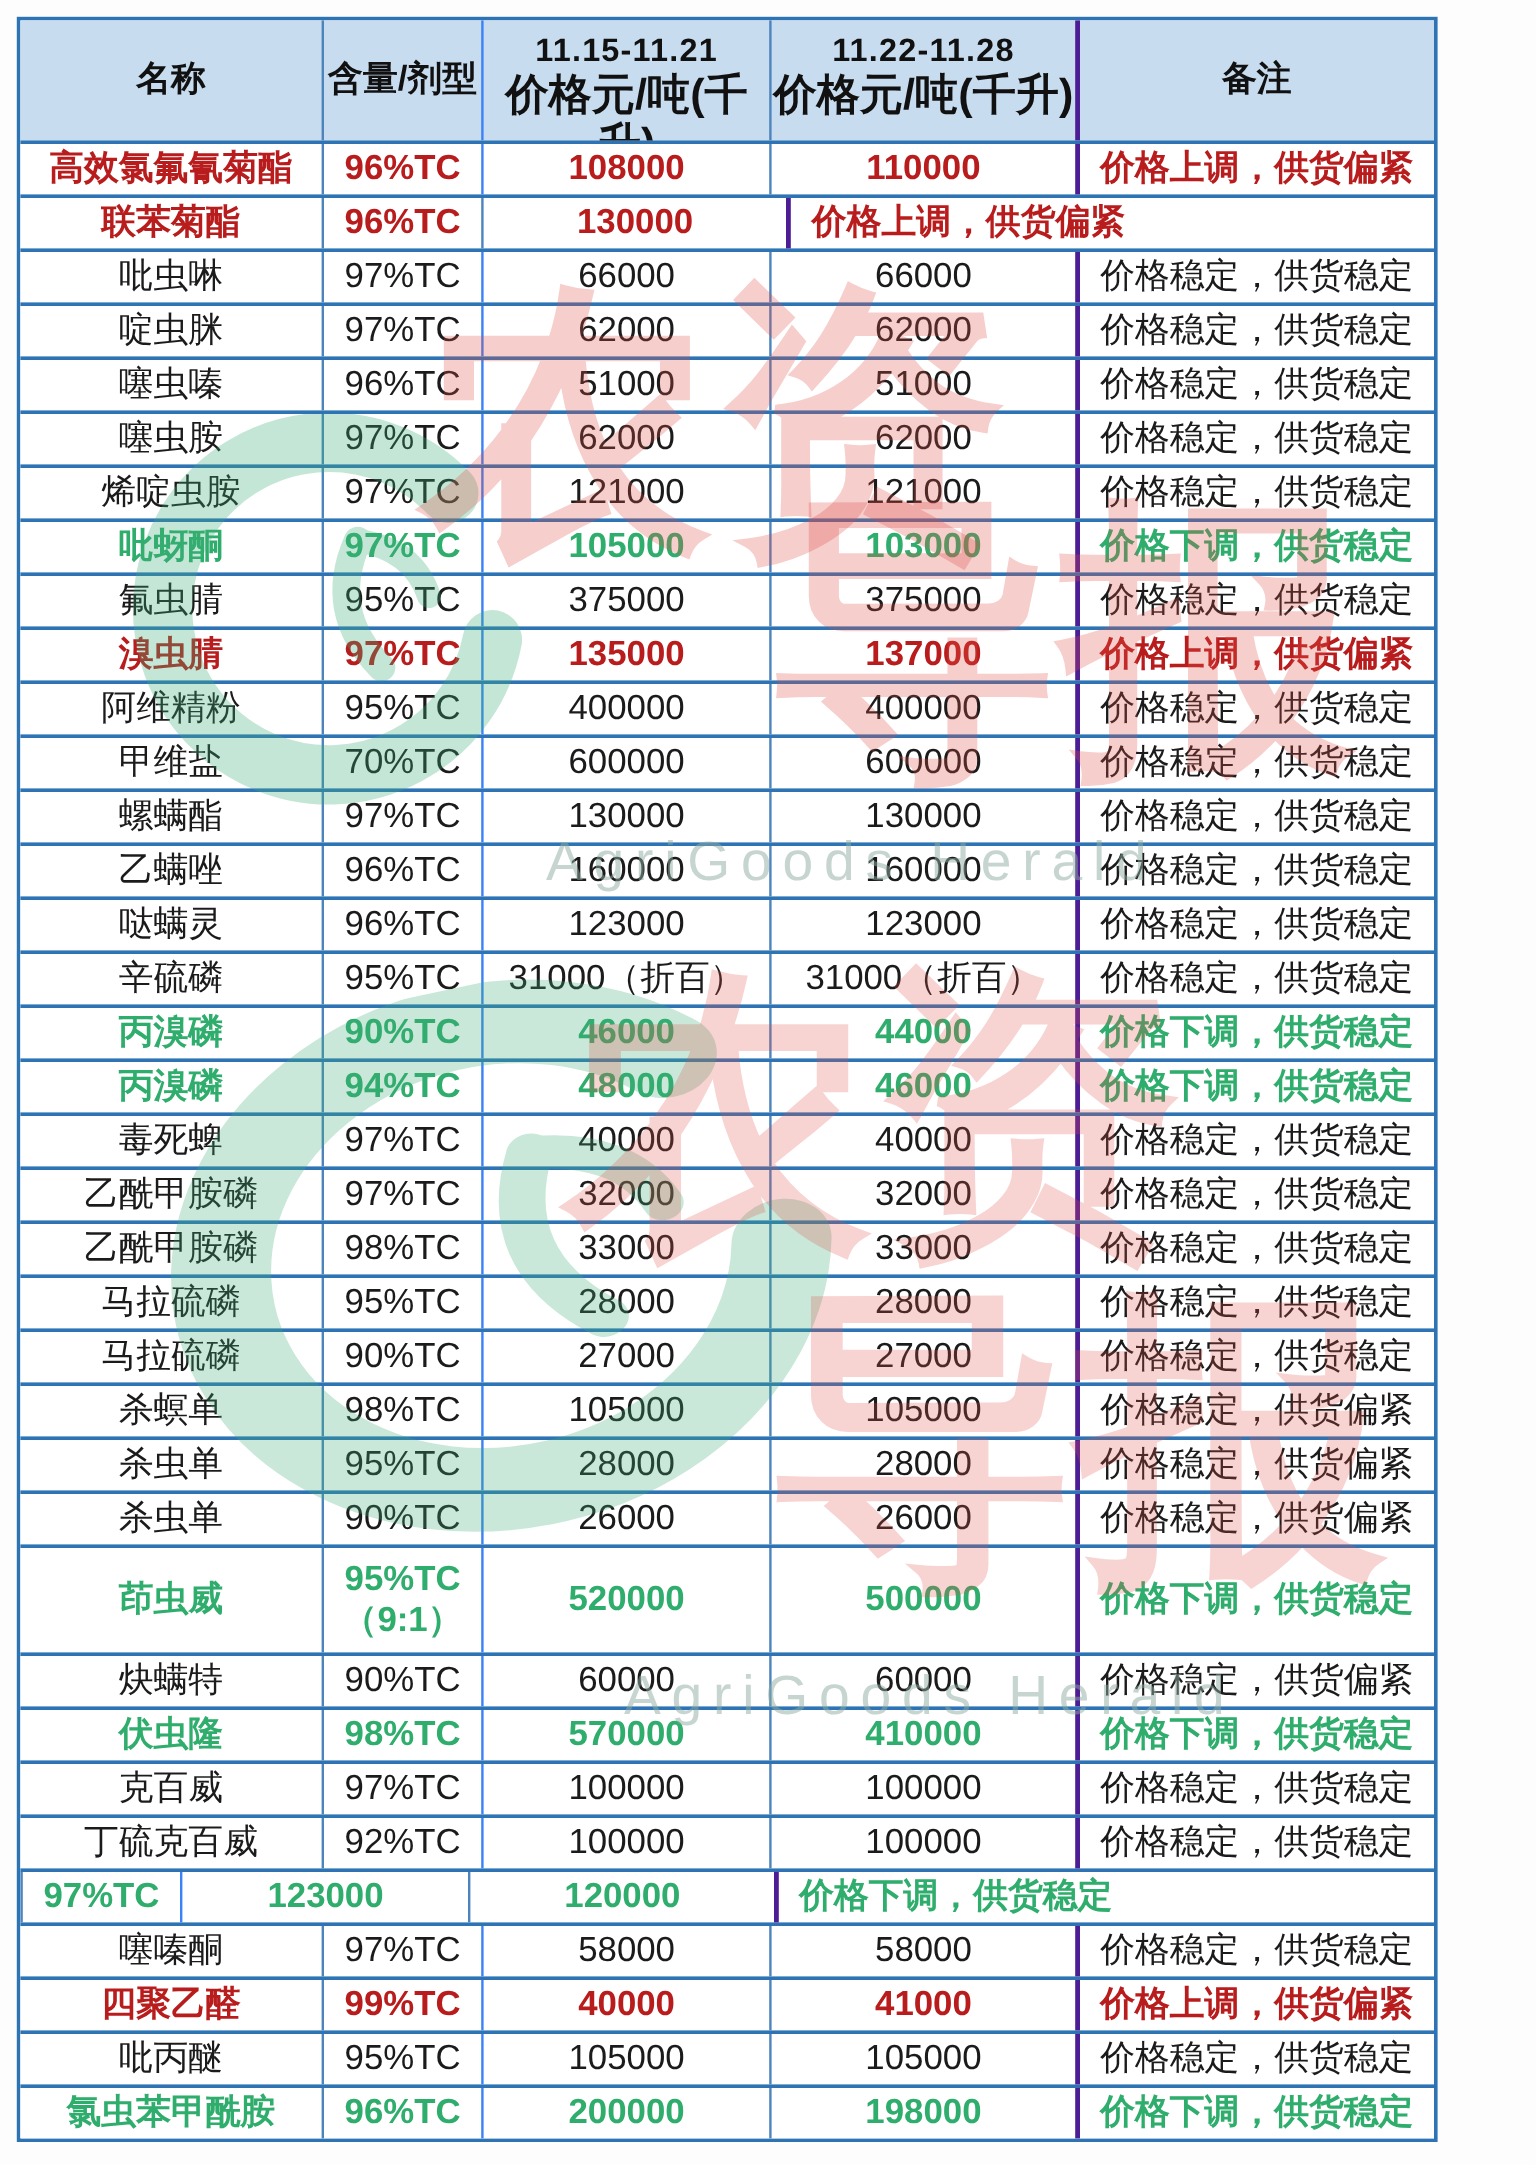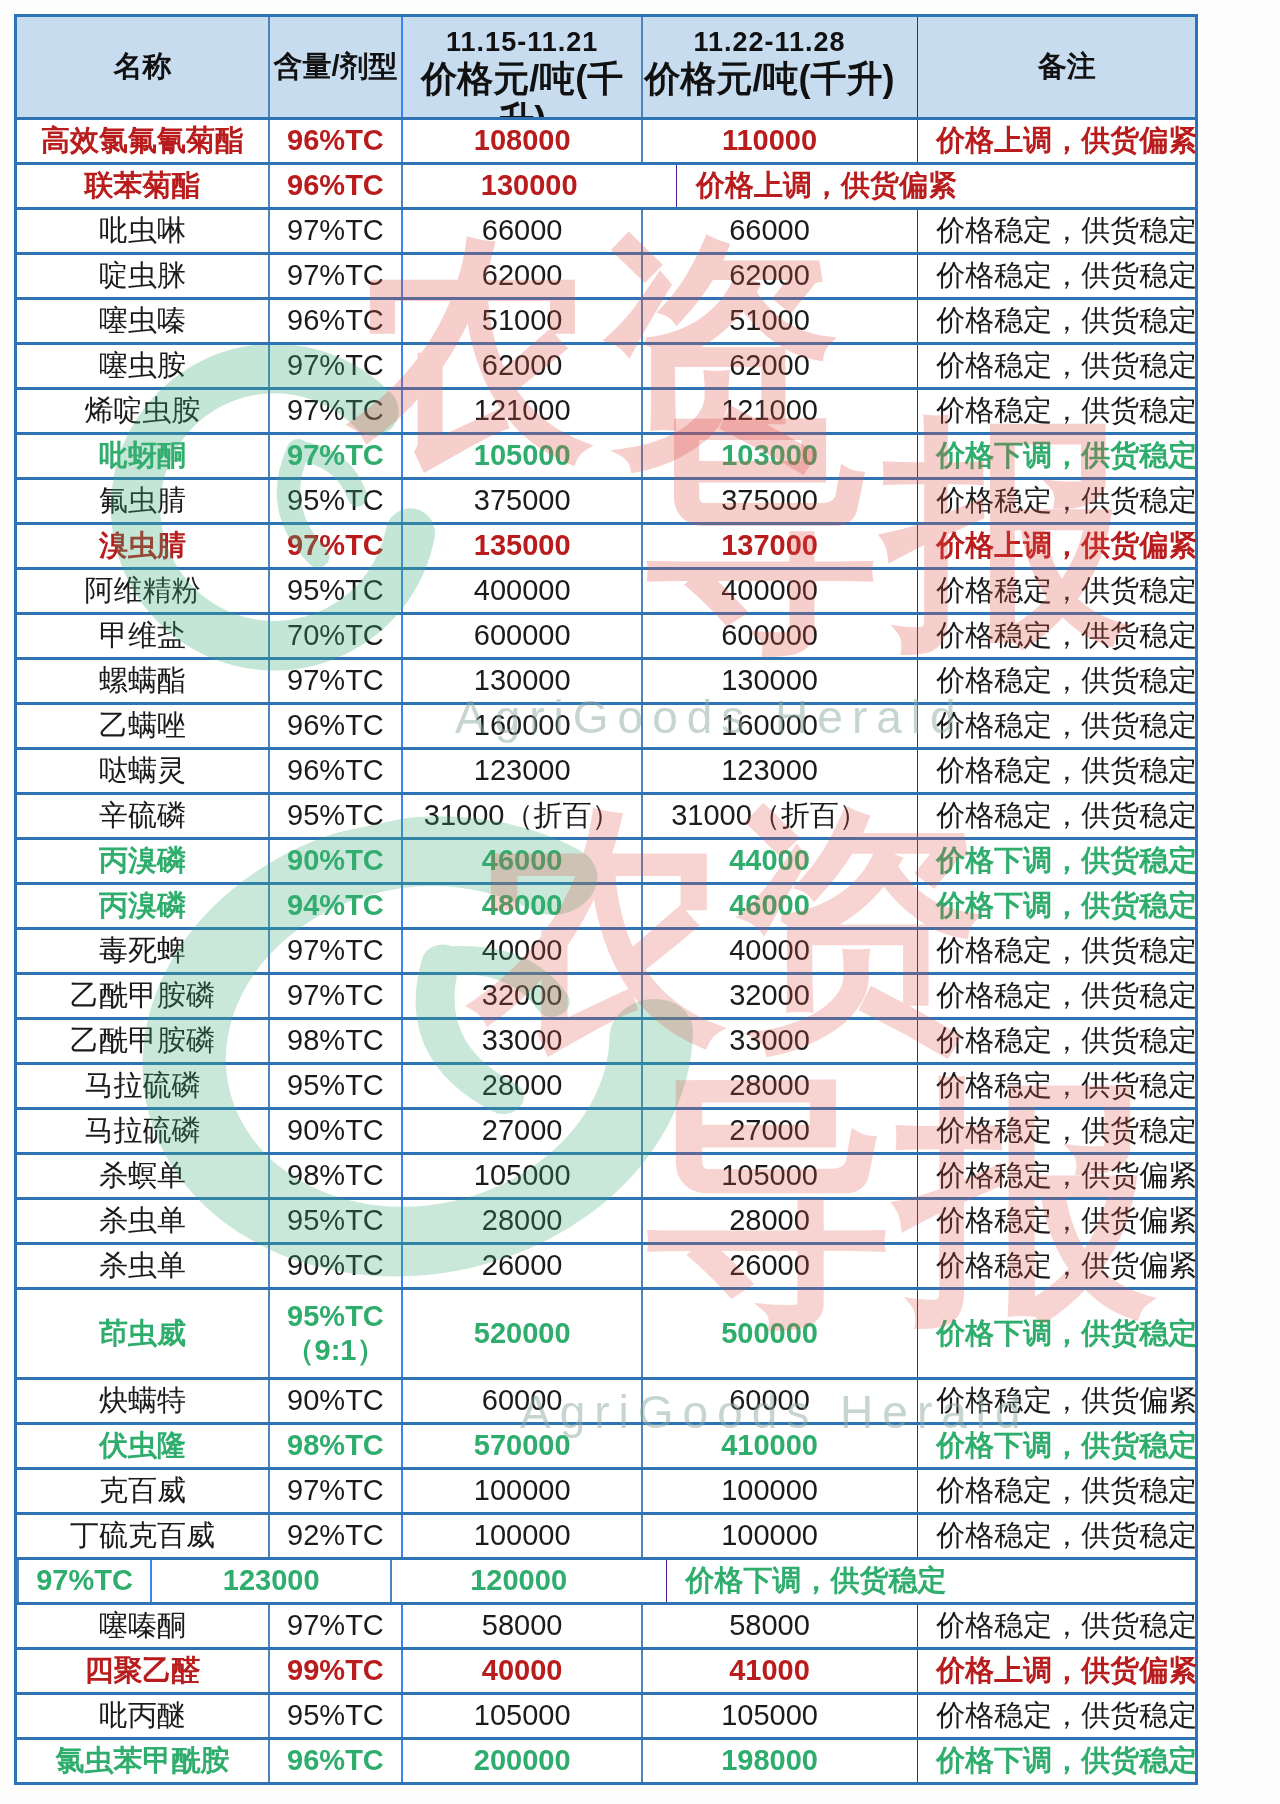--- a/index.html
+++ b/index.html
@@ -19,21 +19,21 @@
   .row { display:flex; height:45px; border-top:3px solid #2e74b5; background:#ffffff; }
   .row.tall { height:90px; }
 
   .cell { display:flex; flex-direction:column; align-items:center; justify-content:center;
           font-size:29px; line-height:1.15; color:#1b1b1b; text-align:center;
           white-space:pre-line; }
   .c-name   { flex:0 0 21.3%; }
   .c-spec   { flex:0 0 11.3%; border-left:2px solid #4d84bb; }
   .c-p1     { flex:0 0 20.4%; border-left:2px solid #3b82f6; }
   .c-p2     { flex:0 0 21.6%; border-left:2px solid #4d84bb; }
-  .c-remark { flex:0 0 25.4%; border-left:1px solid #4c1d95;margin-left:21px; }
+  .c-remark { flex:0 0 25.4%; border-left:4px solid #4c1d95; }
 
   
   .thead .c-p1, .thead .c-p2 { justify-content:flex-start; padding-top:10px; }
   .thead .period { font-size:27px; letter-spacing:1px; }
   .thead .unit   { font-size:36px; white-space:pre-line; }
 
   
   .row.up   .cell { color:#b91c1c; font-weight:bold; }
   .row.down .cell { color:#2fad6c; font-weight:bold; }
   .row.stable .cell { color:#1b1b1b; }

